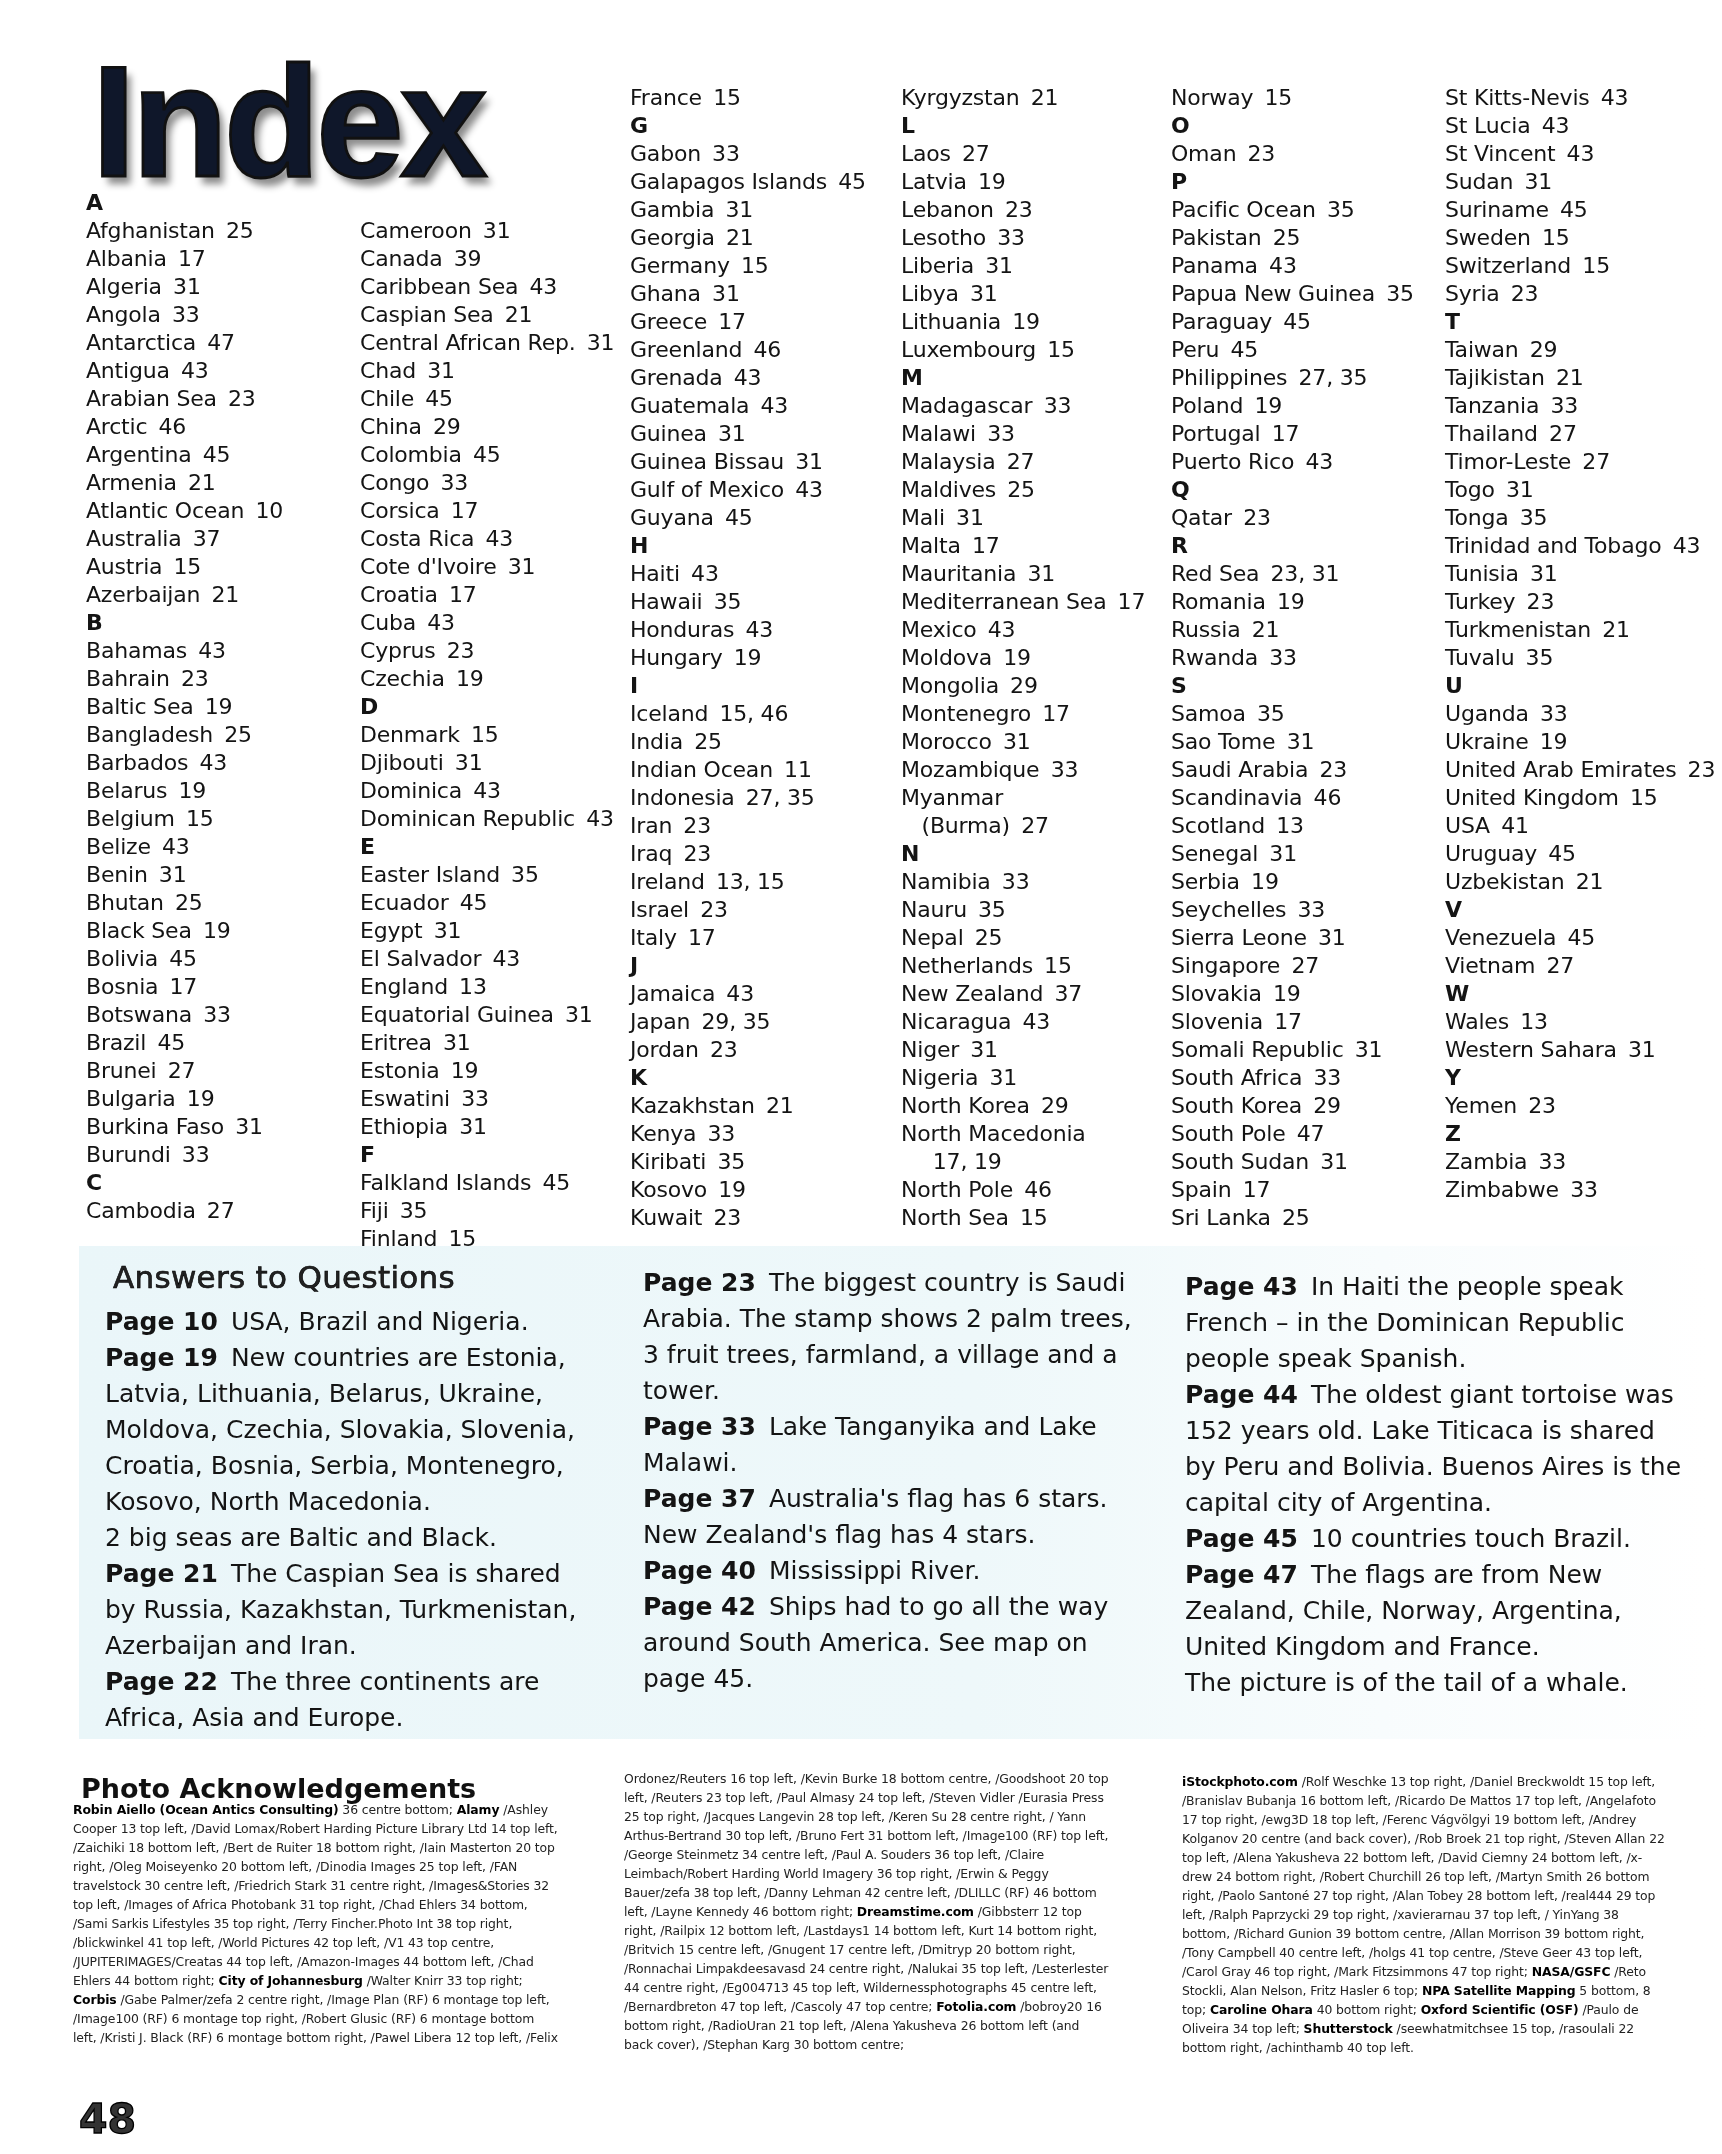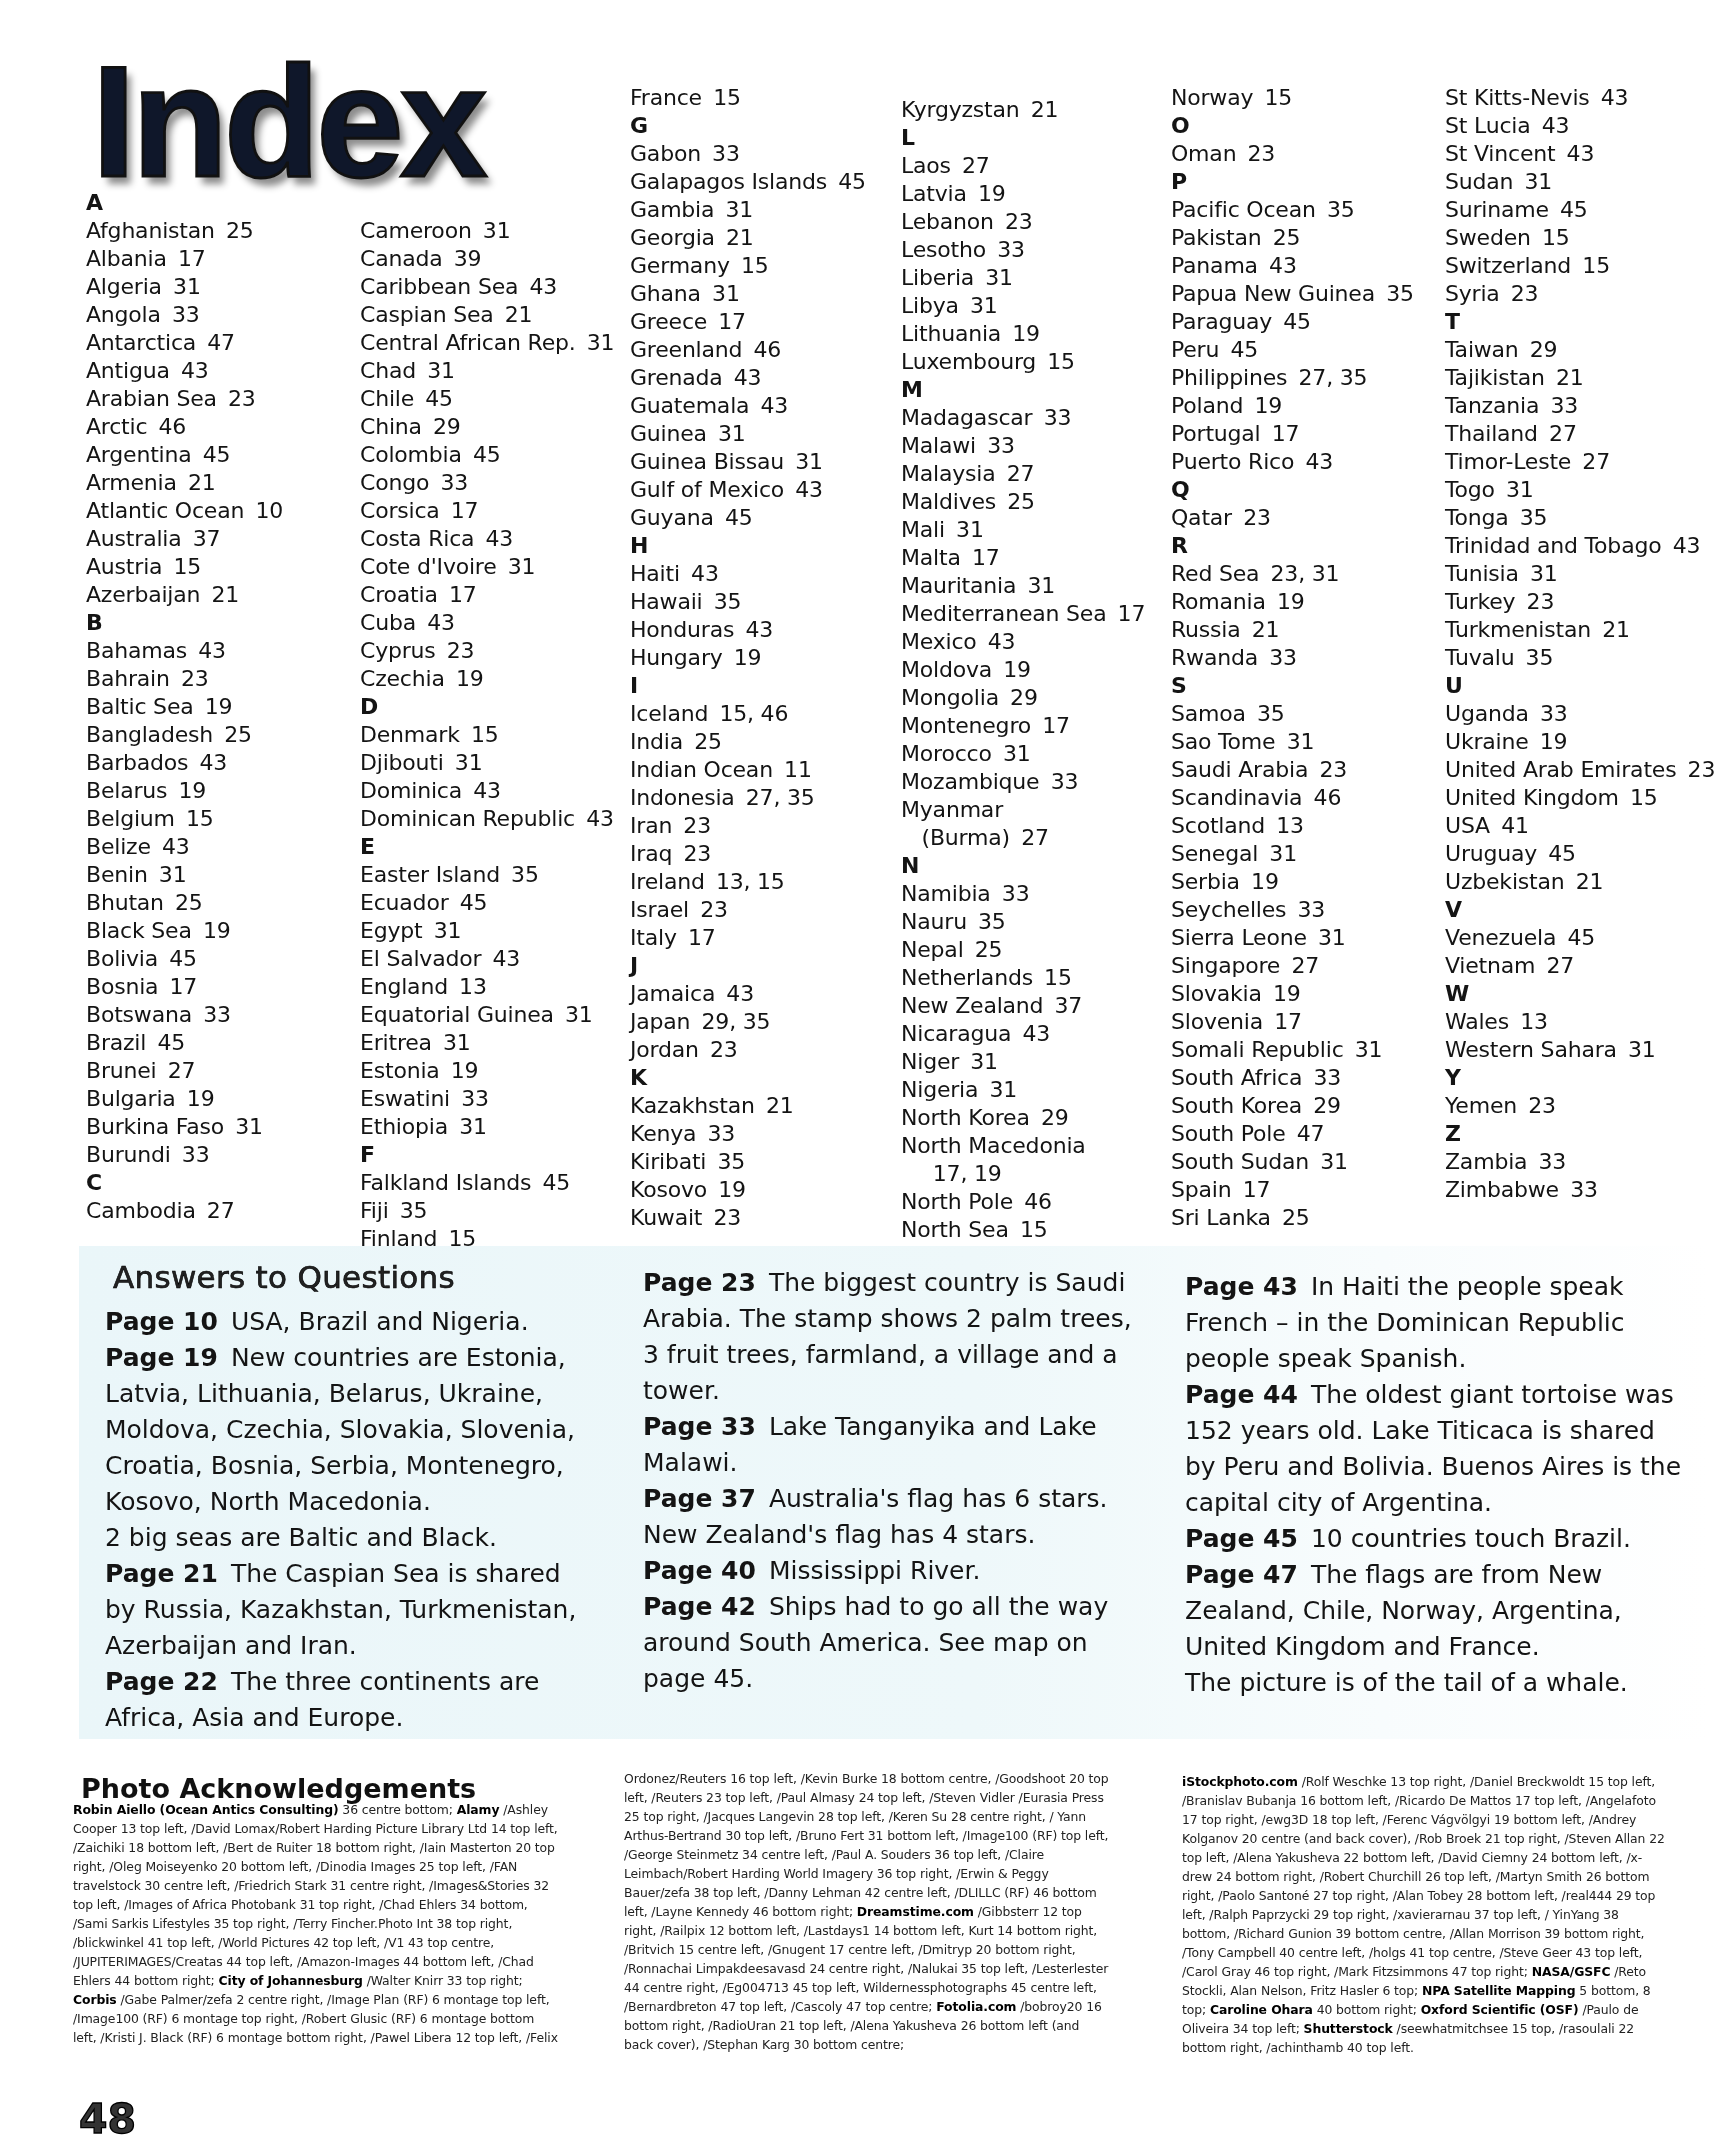--- a/index.html
+++ b/index.html
@@ -21,21 +21,21 @@
     font-size: 22px; line-height: 28px; font-family: "DejaVu Sans", sans-serif;
     font-weight: normal; letter-spacing: -0.2px; color: #141414;
   }
   .index-col li { white-space: nowrap; }
   .index-col li.letter { font-weight: bold; }
   .index-col li.indent { padding-left: 20.6px; }
   .index-col .pg { margin-left: 11.2px; }
   #col1 { left: 86px;  top: 189px; }
   #col2 { left: 360px; top: 189px; margin-top: 28px; }
   #col3 { left: 630px; top: 84px; }
-  #col4 { left: 901px; top: 96px; }
+  #col4 { left: 901px; top: 84px; }
   #col5 { left: 1171px; top: 84px; }
   #col6 { left: 1445px; top: 84px; }
   .answers {
     position: absolute; left: 79px; top: 1246px; width: 1630px; height: 493px;
     background: linear-gradient(90deg, #eaf6f9 0%, #eef8fa 55%, #f8fcfd 80%, #ffffff 100%);
   }
   .answers h2 {
     position: absolute; left: 34px; top: 13px; margin: 0;
     font-family: "DejaVu Sans", sans-serif; font-weight: normal; font-size: 31px;
     color: #222; -webkit-text-stroke: 0.6px #000; letter-spacing: 0.3px;

